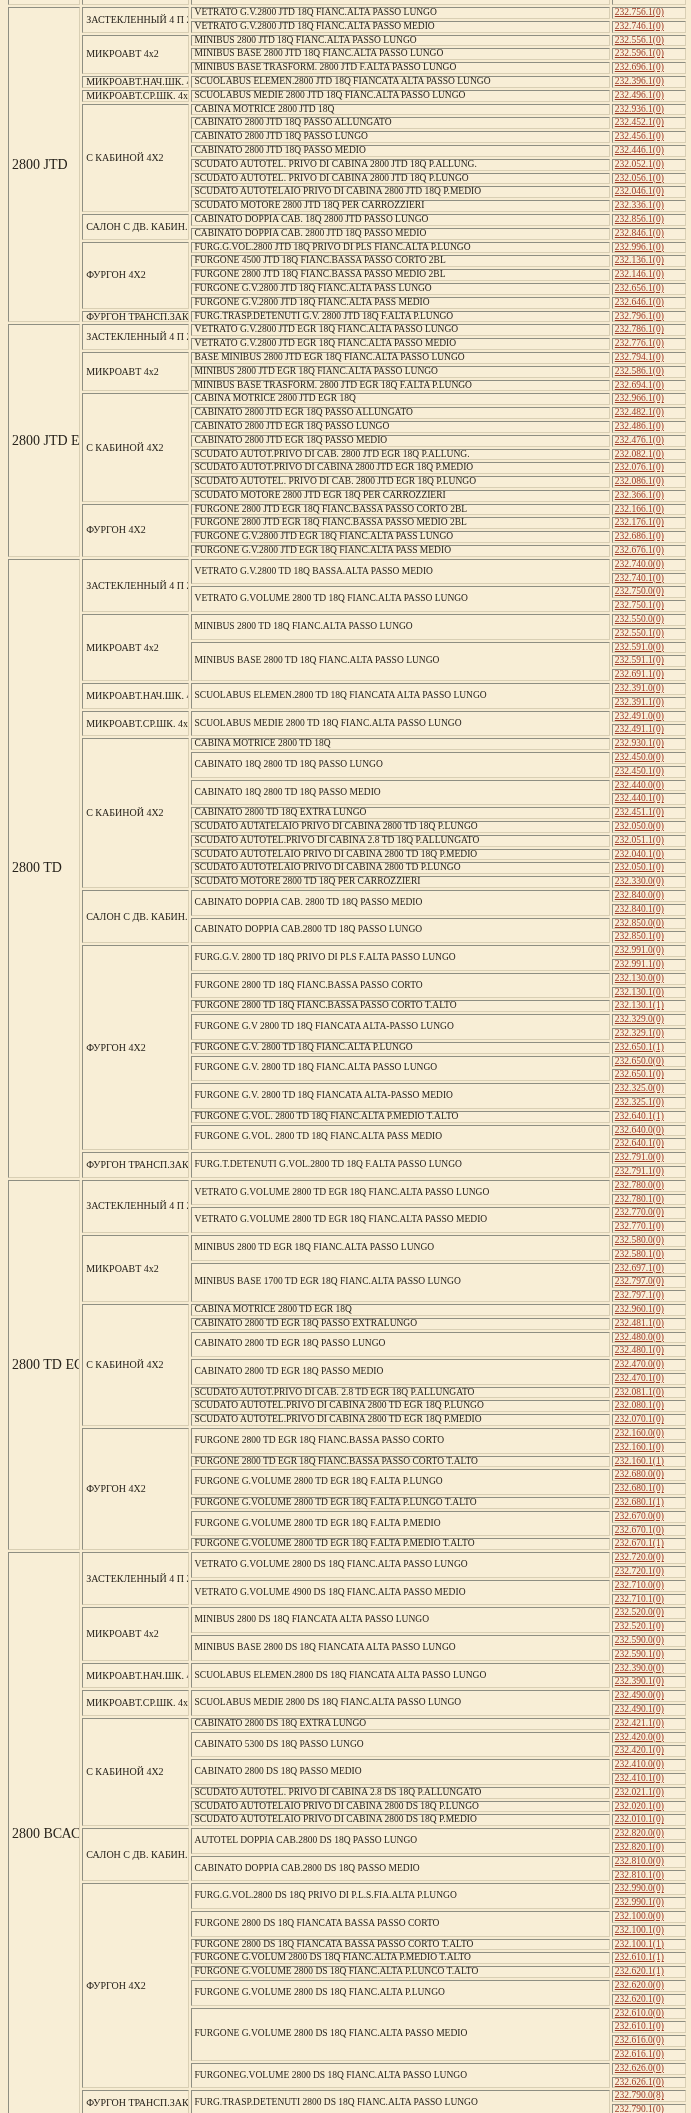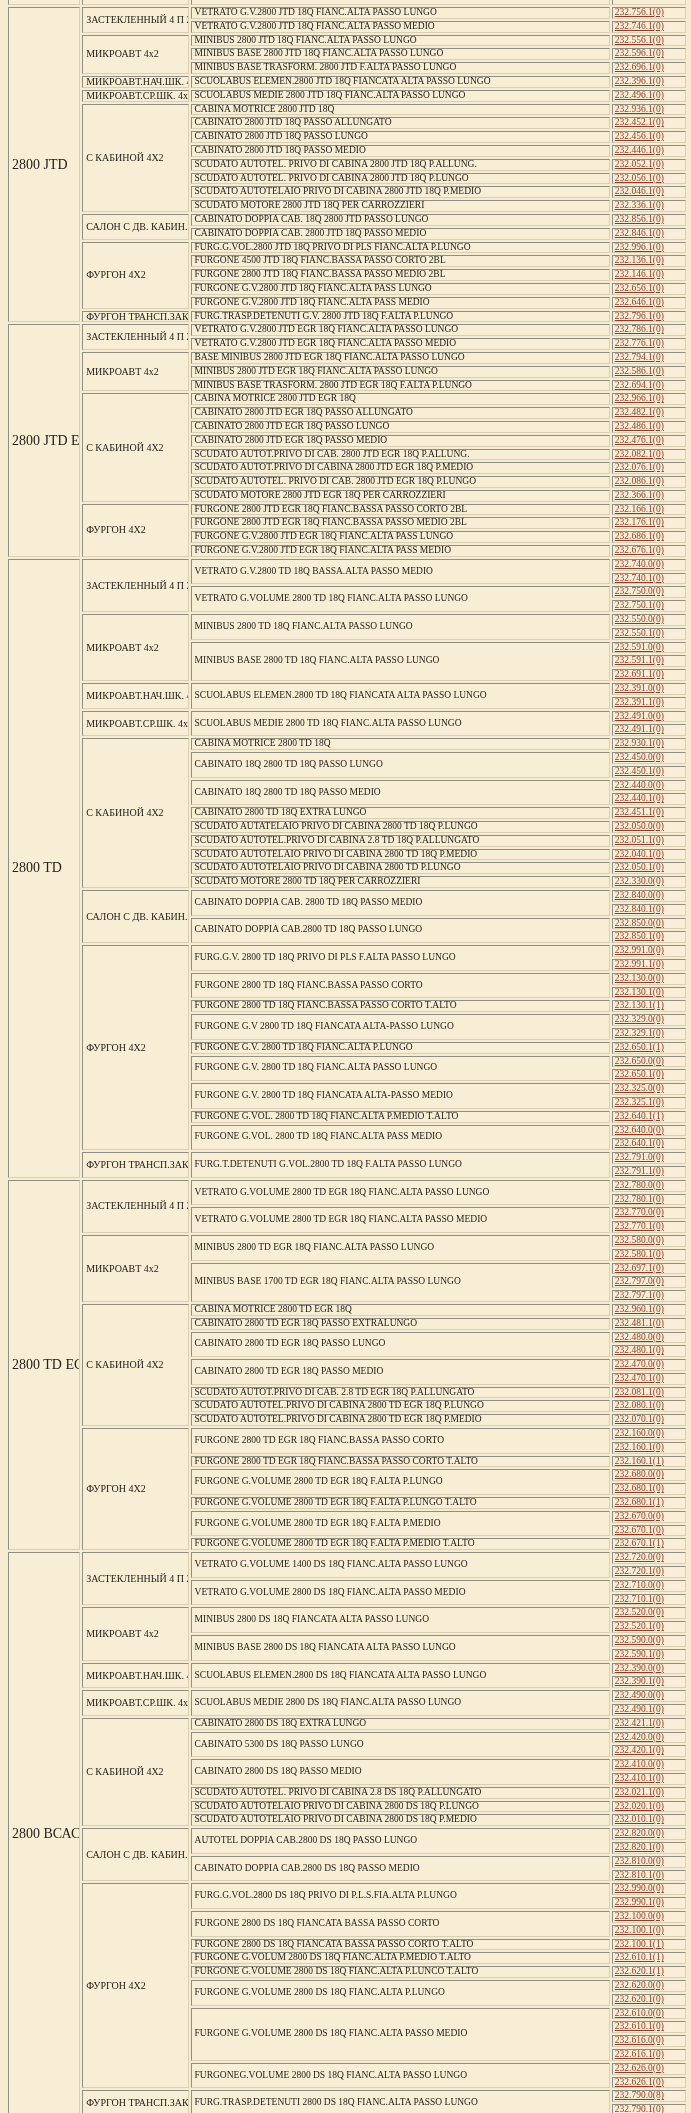--- a/index.html
+++ b/index.html
@@ -483,28 +483,28 @@
         <tr>
           <td class="c-link"><a href="#">232.670.1(0)</a></td>
         </tr>
         <tr>
           <td class="c-desc" rowspan="1">FURGONE G.VOLUME 2800 TD EGR 18Q F.ALTA P.MEDIO T.ALTO</td>
           <td class="c-link"><a href="#">232.670.1(1)</a></td>
         </tr>
         <tr>
           <td class="c-model" rowspan="41">2800 ВСАС.</td>
           <td class="c-body" rowspan="4">ЗАСТЕКЛЕННЫЙ 4 П 2</td>
-          <td class="c-desc" rowspan="2">VETRATO G.VOLUME 1400 DS 18Q FIANC.ALTA PASSO LUNGO</td>
+          <td class="c-desc" rowspan="2">VETRATO G.VOLUME 2800 DS 18Q FIANC.ALTA PASSO LUNGO</td>
           <td class="c-link"><a href="#">232.720.0(0)</a></td>
         </tr>
         <tr>
           <td class="c-link"><a href="#">232.720.1(0)</a></td>
         </tr>
         <tr>
-          <td class="c-desc" rowspan="2">VETRATO G.VOLUME 2800 DS 18Q FIANC.ALTA PASSO MEDIO</td>
+          <td class="c-desc" rowspan="2">VETRATO G.VOLUME 4900 DS 18Q FIANC.ALTA PASSO MEDIO</td>
           <td class="c-link"><a href="#">232.710.0(0)</a></td>
         </tr>
         <tr>
           <td class="c-link"><a href="#">232.710.1(0)</a></td>
         </tr>
         <tr>
           <td class="c-body" rowspan="4">МИКРОАВТ 4x2</td>
           <td class="c-desc" rowspan="2">MINIBUS 2800 DS 18Q FIANCATA ALTA PASSO LUNGO</td>
           <td class="c-link"><a href="#">232.520.0(0)</a></td>
         </tr>

